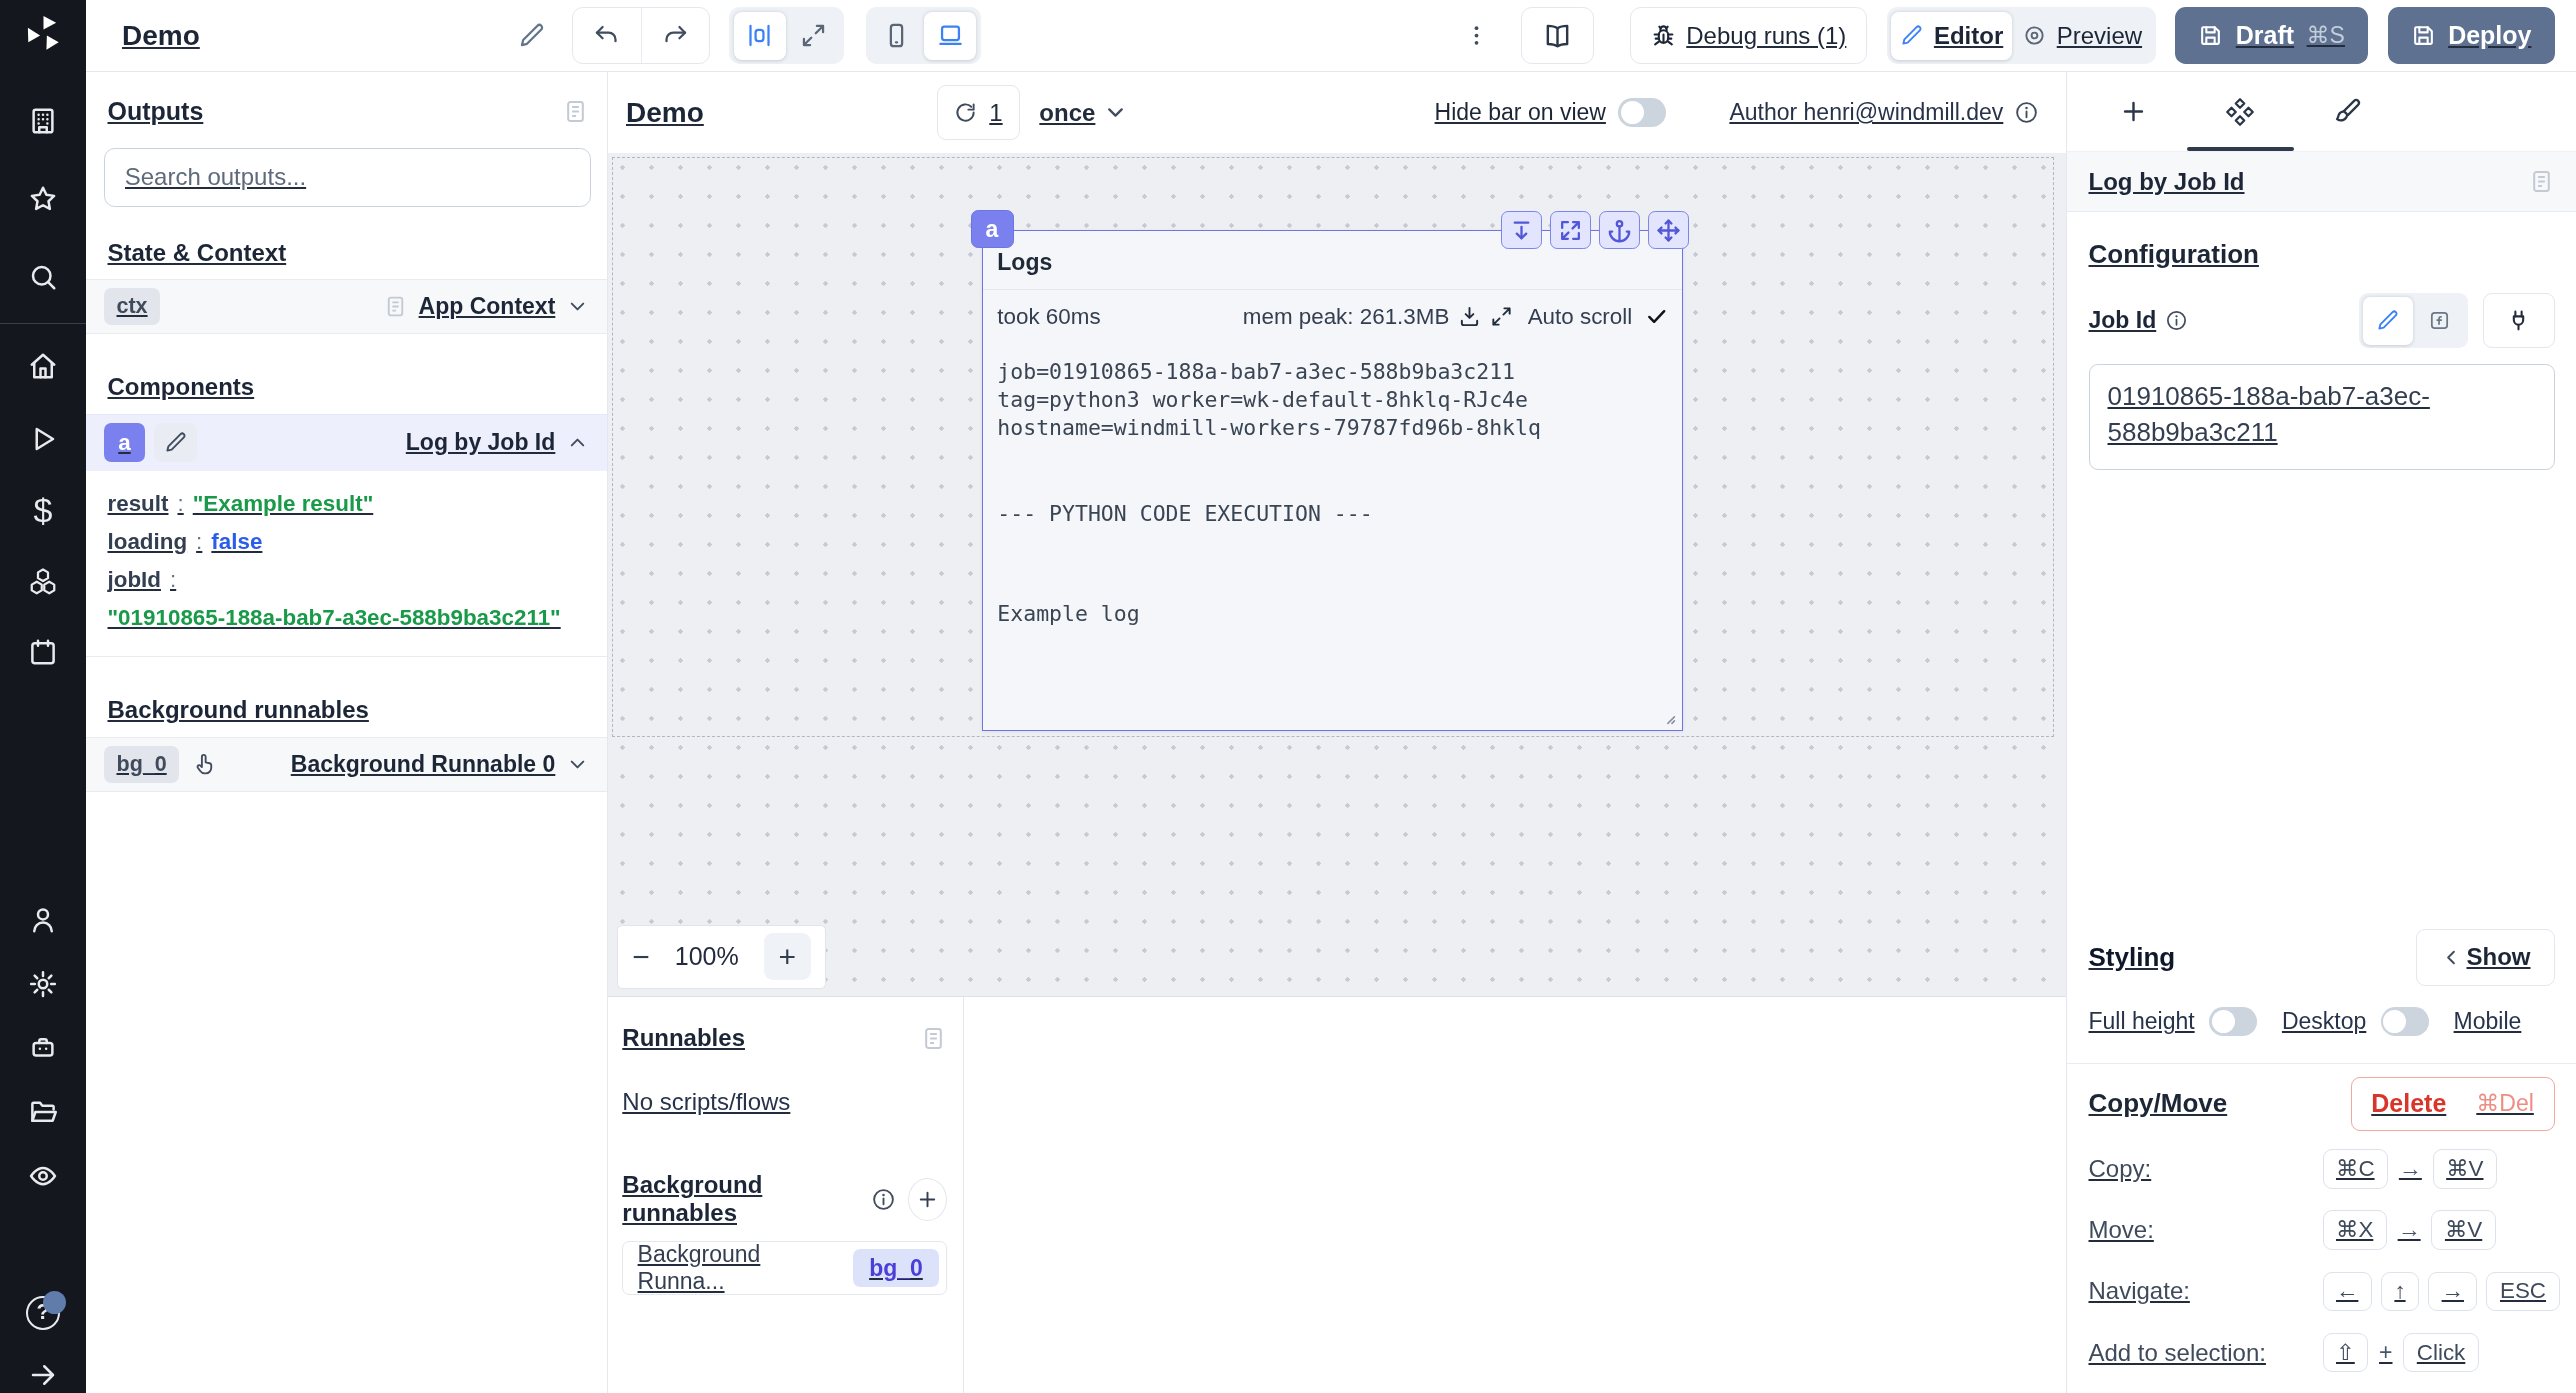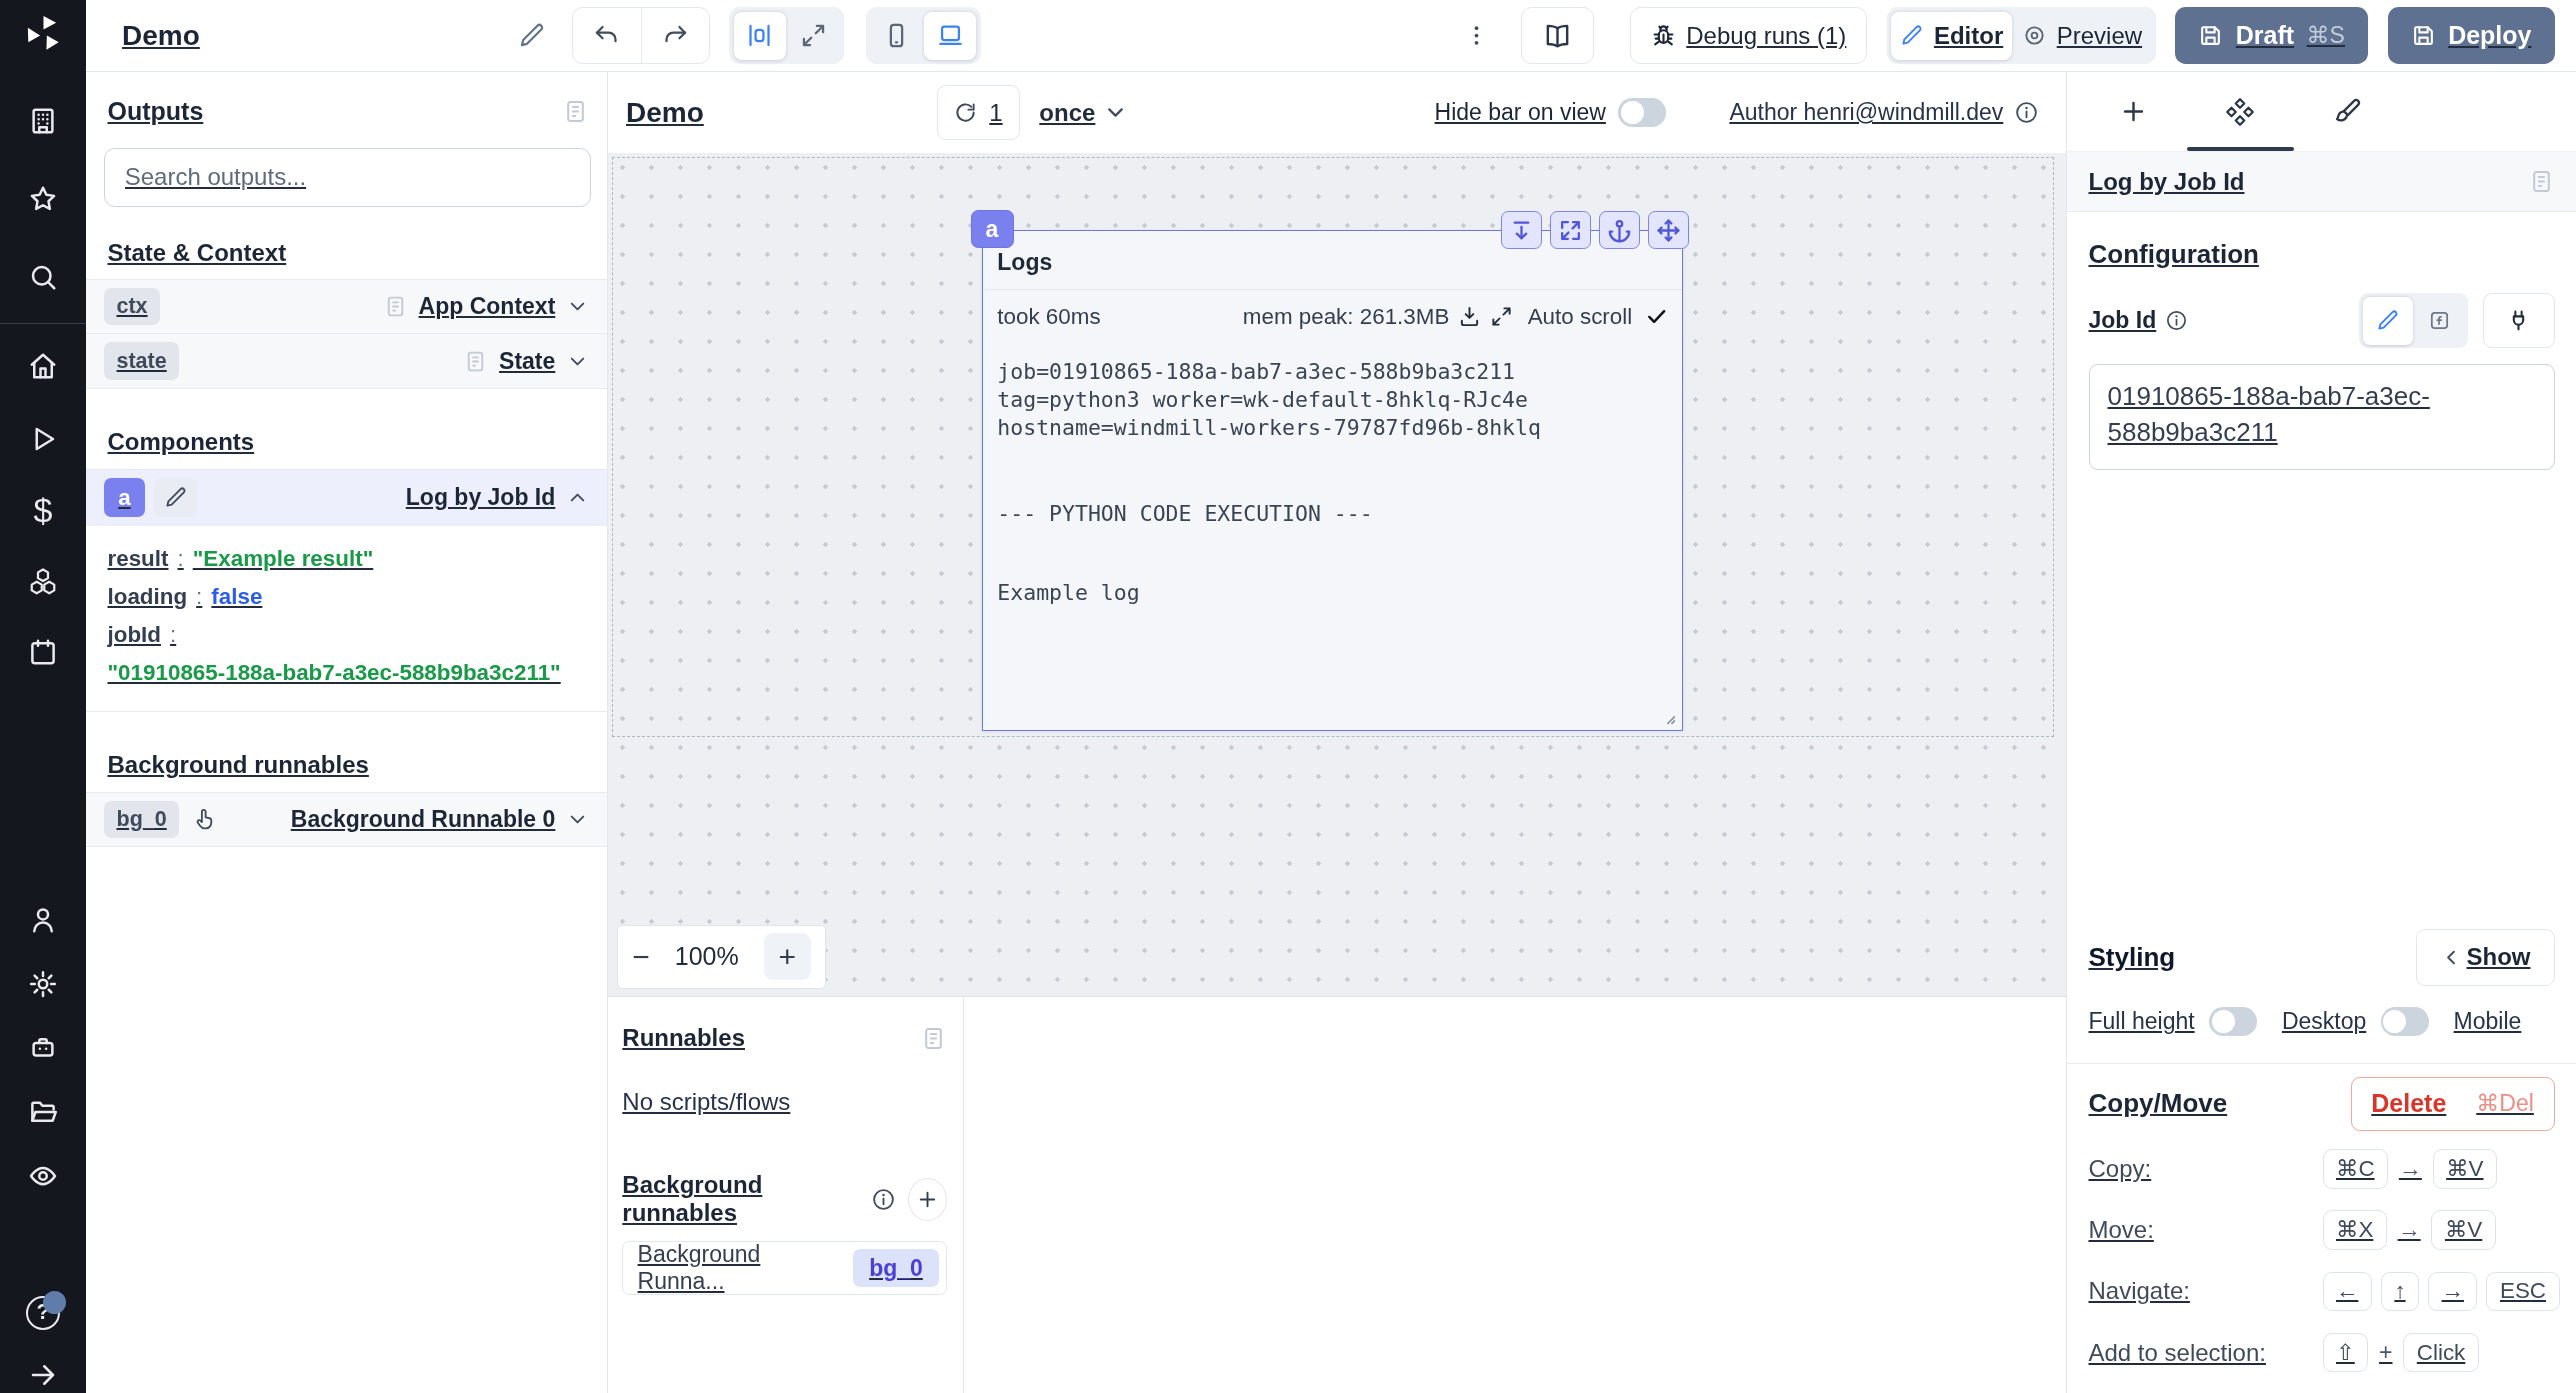--- a/index.html
+++ b/index.html
@@ -398,37 +398,20 @@
                 </svg>
               </span>
             <span class="lp-row-label">App Context</span>
             <span class="ic chev">
                 <svg width="23" height="23" viewBox="0 0 24 24" fill="none" stroke="currentColor" stroke-width="2" stroke-linecap="round" stroke-linejoin="round">
                   <path d="M6 9l6 6 6-6"></path>
                 </svg>
               </span>
           </span>
         </div>
-        <div class="lp-row">
-          <span class="badge">state</span>
-          <span class="lp-row-right">
-            <span class="ic doc-ic" style="margin-left:0">
-                <svg width="25" height="25" viewBox="0 0 24 24" fill="none" stroke="currentColor" stroke-width="1.8">
-                  <rect x="5.5" y="3.5" width="13" height="17" rx="2"></rect>
-                  <path d="M9 8h6M9 12h6M9 16h3.5"></path>
-                </svg>
-              </span>
-            <span class="lp-row-label">State</span>
-            <span class="ic chev">
-                <svg width="23" height="23" viewBox="0 0 24 24" fill="none" stroke="currentColor" stroke-width="2" stroke-linecap="round" stroke-linejoin="round">
-                  <path d="M6 9l6 6 6-6"></path>
-                </svg>
-              </span>
-          </span>
-        </div>
         <div class="lp-sect" style="padding-top:39px">Components</div>
         <div class="comp-row">
           <span class="a-badge">a</span>
           <span class="pencil-box">
               <svg width="23" height="23" viewBox="0 0 24 24" fill="none" stroke="currentColor" stroke-width="2" stroke-linecap="round" stroke-linejoin="round">
                 <path d="M17.3 3.3a2.4 2.4 0 013.4 3.4L8 19.4 3.5 20.5 4.6 16z"></path>
               </svg>
             </span>
           <span class="lp-row-right">
             <span class="lp-row-label">Log by Job Id</span>
@@ -551,21 +534,21 @@
                   </svg>
                 </span>
             </div>
             <div class="logs-body">
               <div class="log-line">job=01910865-188a-bab7-a3ec-588b9ba3c211</div>
               <div class="log-line">tag=python3 worker=wk-default-8hklq-RJc4e</div>
               <div class="log-line">hostname=windmill-workers-79787fd96b-8hklq</div>
               <div class="log-line"></div>
               <div class="log-line" style="margin-top:30px">--- PYTHON CODE EXECUTION ---</div>
               <div class="log-line"></div>
-              <div class="log-line" style="margin-top:23px">Example log</div>
+              <div class="log-line" style="margin-top:44px">Example log</div>
             </div>
             <span class="ic resize-h">
                 <svg width="19.7" height="19.7" viewBox="0 0 24 24" fill="none" stroke="currentColor" stroke-width="2" stroke-linecap="round">
                   <path d="M20 12l-8 8M20 17l-3 3"></path>
                 </svg>
               </span>
           </div>
 
           <div class="zoom-ctrl">
             <button class="zoom-btn">−</button>

